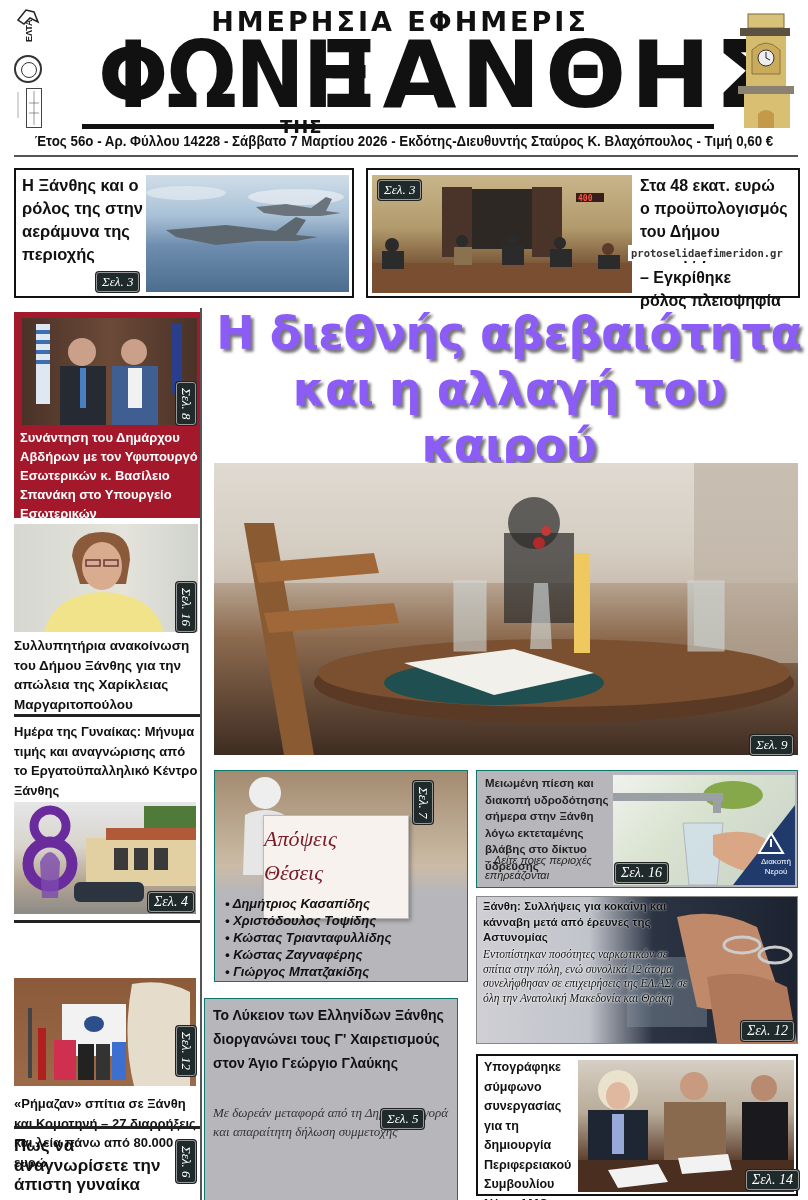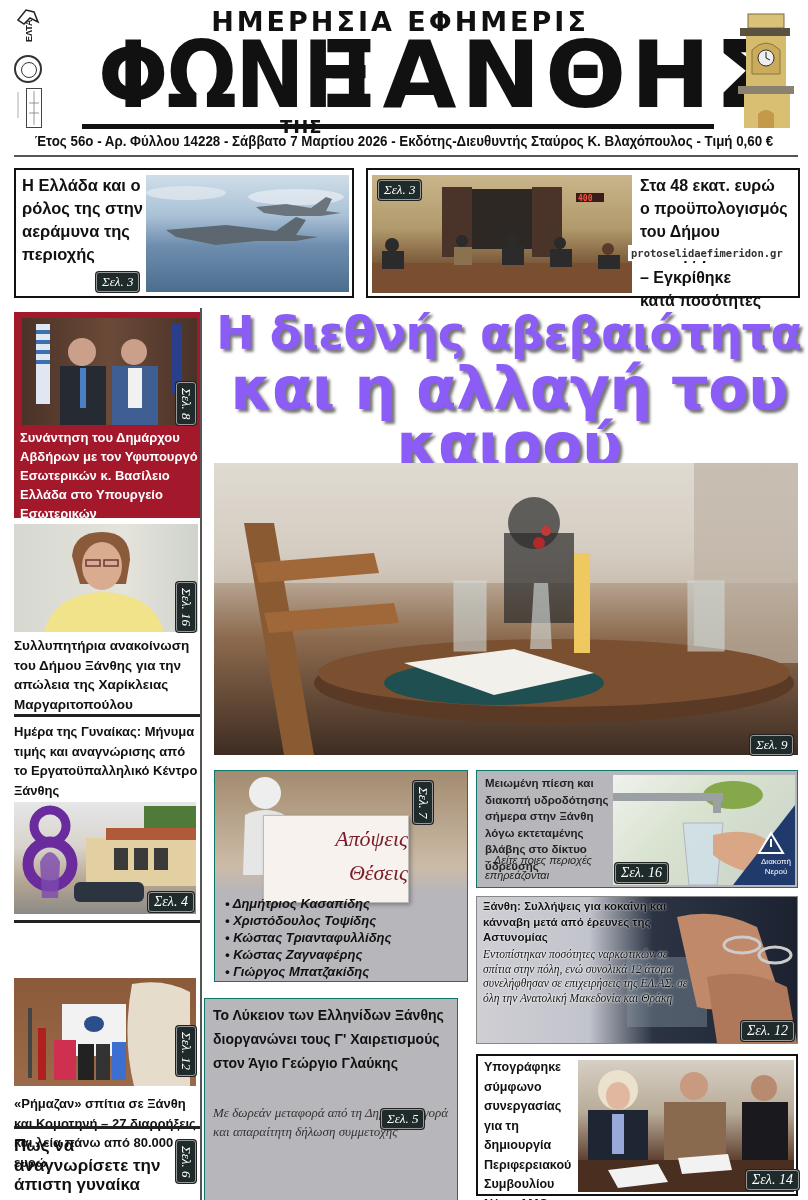--- a/index.html
+++ b/index.html
@@ -28,21 +28,21 @@
   .sel { position: absolute; background: #1f2a2a; color: #fff; font-family: "Liberation Serif", serif; font-style: italic; font-size: 13px; padding: 1px 5px; border-radius: 3px; border: 1px solid #999; box-shadow: 0 0 0 1px #222; white-space: nowrap; }
   .sel.v { writing-mode: vertical-rl; padding: 5px 1px; }
   .photo { position: absolute; overflow: hidden; }
 
   .hl { font-weight: bold; font-size: 16.5px; line-height: 23px; color: #111; }
   .hl-w { color: #fff; font-weight: bold; font-size: 13px; line-height: 19px; }
   .hl-s { font-weight: bold; font-size: 13px; line-height: 19px; color: #111; }
 
   .main-head { left: 214px; top: 305px; width: 590px; text-align: center; font-family: "DejaVu Sans", sans-serif; font-weight: bold; color: #8b5cf6; text-shadow: 3px 3px 3px #777; }
   .mh1 { font-size: 46px; line-height: 56px; letter-spacing: -0.5px; }
-  .mh2 { font-size: 59px; line-height: 56px; letter-spacing: -0.5px; }
+  .mh2 { font-size: 46px; line-height: 56px; letter-spacing: -0.5px; }
   .mh3 { font-size: 30px; line-height: 38px; letter-spacing: -0.5px; }
 
   .watermark { left: 628px; top: 245px; background: #fff; color: #333; font-family: "DejaVu Sans Mono", monospace; font-weight: bold; font-size: 10.5px; padding: 2px 3px; }
 
   .gray-box { position: absolute; background: #b7b6bb; border: 1px solid #0f766e; padding-left: 40px; }
   .dark-rule { position: absolute; height: 3px; background: #222; }
   .vrule { position: absolute; width: 2px; background: #555; }
 </style>
 </head>
 <body>
@@ -85,21 +85,21 @@
     <rect x="8" y="76" width="56" height="8" fill="#8a8170"></rect>
     <rect x="14" y="84" width="46" height="34" fill="#d8bf72"></rect>
     <path d="M28 118 L28 104 Q36 96 44 104 L44 118 Z" fill="#c49a4a"></path>
   </svg>
 </div>
 <div class="abs mast-rule"></div>
 <div class="abs info-line">Έτος 56ο  -  Αρ. Φύλλου 14228 - Σάββατο 7 Μαρτίου 2026  -  Εκδότης-Διευθυντής Σταύρος Κ. Βλαχόπουλος - Τιμή 0,60 €</div>
 <div class="abs info-rule"></div>
 
 <div class="box" style="left:14px; top:168px; width:340px; height:130px;">
-  <div class="abs hl" style="left:6px; top:4px; width:122px; font-size:16.5px;">Η Ελλάδα και ο ρόλος της στην αεράμυνα της περιοχής</div>
+  <div class="abs hl" style="left:6px; top:4px; width:122px; font-size:16.5px;">Η Ξάνθης και ο ρόλος της στην αεράμυνα της περιοχής</div>
   <div class="photo" style="left:130px; top:5px; width:203px; height:117px; background:linear-gradient(180deg,#cfdde8 0%,#a9c1d6 35%,#6f8eaf 60%,#4b6d8e 100%);">
     <svg width="203" height="117" viewBox="0 0 203 117">
       <ellipse cx="150" cy="22" rx="48" ry="8" fill="#e9eef3" opacity="0.7"></ellipse>
       <ellipse cx="40" cy="18" rx="40" ry="7" fill="#e9eef3" opacity="0.6"></ellipse>
       <g fill="#5d6770">
           <path d="M20 55 L80 50 L130 56 L150 42 L160 45 L150 60 L172 62 L150 66 L110 66 L70 70 L30 62 Z"></path>
         </g>
       <g fill="#6b747d">
           <path d="M110 32 L140 29 L165 33 L180 22 L186 24 L180 36 L195 38 L175 41 L140 41 L118 38 Z"></path>
         </g>
@@ -131,21 +131,21 @@
         </g>
     </svg>
   </div>
   <span class="sel" style="left:10px; top:10px;">Σελ. 3</span>
   <div class="abs hl" style="left:272px; top:4px; width:160px; font-size:16px;">
     <div>Στα 48 εκατ. ευρώ</div>
     <div>ο προϋπολογισμός</div>
     <div>του Δήμου</div>
     <div>Ξάνθης για το 2021</div>
     <div>– Εγκρίθηκε</div>
-    <div>κατά ποσότητες</div>
+    <div>ρόλος πλειοψηφία</div>
   </div>
 </div>
 <div class="abs watermark">protoselidaefimeridon.gr</div>
 
 <div class="vrule" style="left:200px; top:308px; height:892px;"></div>
 
 <div class="abs" style="left:14px; top:312px; width:186px; height:206px; background:#a3182a;">
   <div class="photo" style="left:8px; top:6px; width:175px; height:107px; background:linear-gradient(90deg,#4a3228 0%,#6b4a38 50%,#4a3228 100%);">
     <svg width="175" height="107" viewBox="0 0 175 107">
       <rect x="14" y="6" width="14" height="80" fill="#dfe8f2"></rect>
@@ -158,21 +158,21 @@
       <rect x="150" y="6" width="10" height="70" fill="#2a3f8c"></rect>
       <circle cx="60" cy="34" r="14" fill="#caa08a"></circle>
         <rect x="38" y="48" width="46" height="59" fill="#262a33"></rect>
       <rect x="58" y="50" width="6" height="40" fill="#4a7fc2"></rect>
       <circle cx="112" cy="34" r="13" fill="#caa08a"></circle>
         <rect x="90" y="48" width="46" height="59" fill="#3f5f93"></rect>
       <rect x="106" y="50" width="14" height="40" fill="#f1f1f1"></rect>
     </svg>
   </div>
   <span class="sel v" style="left:162px; top:70px;">Σελ. 8</span>
-  <div class="abs hl-w" style="left:6px; top:116px; width:180px;">Συνάντηση του Δημάρχου Αβδήρων με τον Υφυπουργό Εσωτερικών κ. Βασίλειο Ελλάδα στο Υπουργείο Εσωτερικών</div>
+  <div class="abs hl-w" style="left:6px; top:116px; width:180px;">Συνάντηση του Δημάρχου Αβδήρων με τον Υφυπουργό Εσωτερικών κ. Βασίλειο Σπανάκη στο Υπουργείο Εσωτερικών</div>
 </div>
 
 <div class="abs" style="left:14px; top:524px; width:186px; height:188px;">
   <div class="photo" style="left:0; top:0; width:184px; height:108px; background:linear-gradient(90deg,#d6d8d0 0%,#e4e3dc 60%,#cfd3cc 100%);">
     <svg width="184" height="108" viewBox="0 0 184 108">
       <path d="M58 32 Q60 8 88 8 Q116 8 116 36 L112 60 L66 60 Z" fill="#8a5a3a"></path>
       <ellipse cx="88" cy="42" rx="20" ry="24" fill="#d9ab8f"></ellipse>
       <rect x="72" y="36" width="14" height="6" fill="none" stroke="#6a3a3a" stroke-width="1.5"></rect>
       <rect x="90" y="36" width="14" height="6" fill="none" stroke="#6a3a3a" stroke-width="1.5"></rect>
       <path d="M30 108 Q40 70 88 68 Q140 70 150 108 Z" fill="#f1e38a"></path>
@@ -255,21 +255,21 @@
       <circle cx="332" cy="68" r="5" fill="#c03a3a"></circle>
   </svg>
 </div>
 <span class="sel" style="left:750px; top:735px;">Σελ. 9</span>
 
 <div class="gray-box" style="left:214px; top:770px; width:254px; height:212px; background:linear-gradient(180deg,#a38b70 0%,#cbbba6 45%,#b7b6bb 58%,#b7b6bb 100%);">
   <svg class="abs" style="left:10px; top:4px;" width="90" height="100" viewBox="0 0 90 100">
     <circle cx="40" cy="18" r="16" fill="#eee"></circle>
     <path d="M20 40 Q40 30 60 40 L62 100 L18 100 Z" fill="#e6e6e6"></path>
   </svg>
-  <div class="abs" style="left:48px; top:44px; width:146px; height:88px; background:#f7f2ee; border:1px solid #bbb; box-shadow:2px 2px 4px rgba(0,0,0,0.3); text-align:right; font-family:'Liberation Serif',serif; font-style:italic; color:#7a1c28; font-size:22px; line-height:34px; padding-top:6px;">
+  <div class="abs" style="left:48px; top:44px; width:146px; height:104px; background:#f7f2ee; border:1px solid #bbb; box-shadow:2px 2px 4px rgba(0,0,0,0.3); text-align:left; font-family:'Liberation Serif',serif; font-style:italic; color:#7a1c28; font-size:22px; line-height:34px; padding-top:6px;">
     <div>Απόψεις</div>
     <div>Θέσεις</div>
   </div>
   <span class="sel v" style="left:198px; top:10px;">Σελ. 7</span>
   <ul class="abs" style="left:10px; top:124px; width:240px; list-style:none; font-weight:bold; font-style:italic; font-size:13px; line-height:17px; color:#111;">
     <li>• <span>Δημήτριος Κασαπίδης</span></li>
     <li>• <span>Χριστόδουλος Τοψίδης</span></li>
     <li>• <span>Κώστας Τριανταφυλλίδης</span></li>
     <li>• <span>Κώστας Ζαγναφέρης</span></li>
     <li>• <span>Γιώργος Μπατζακίδης</span></li>

